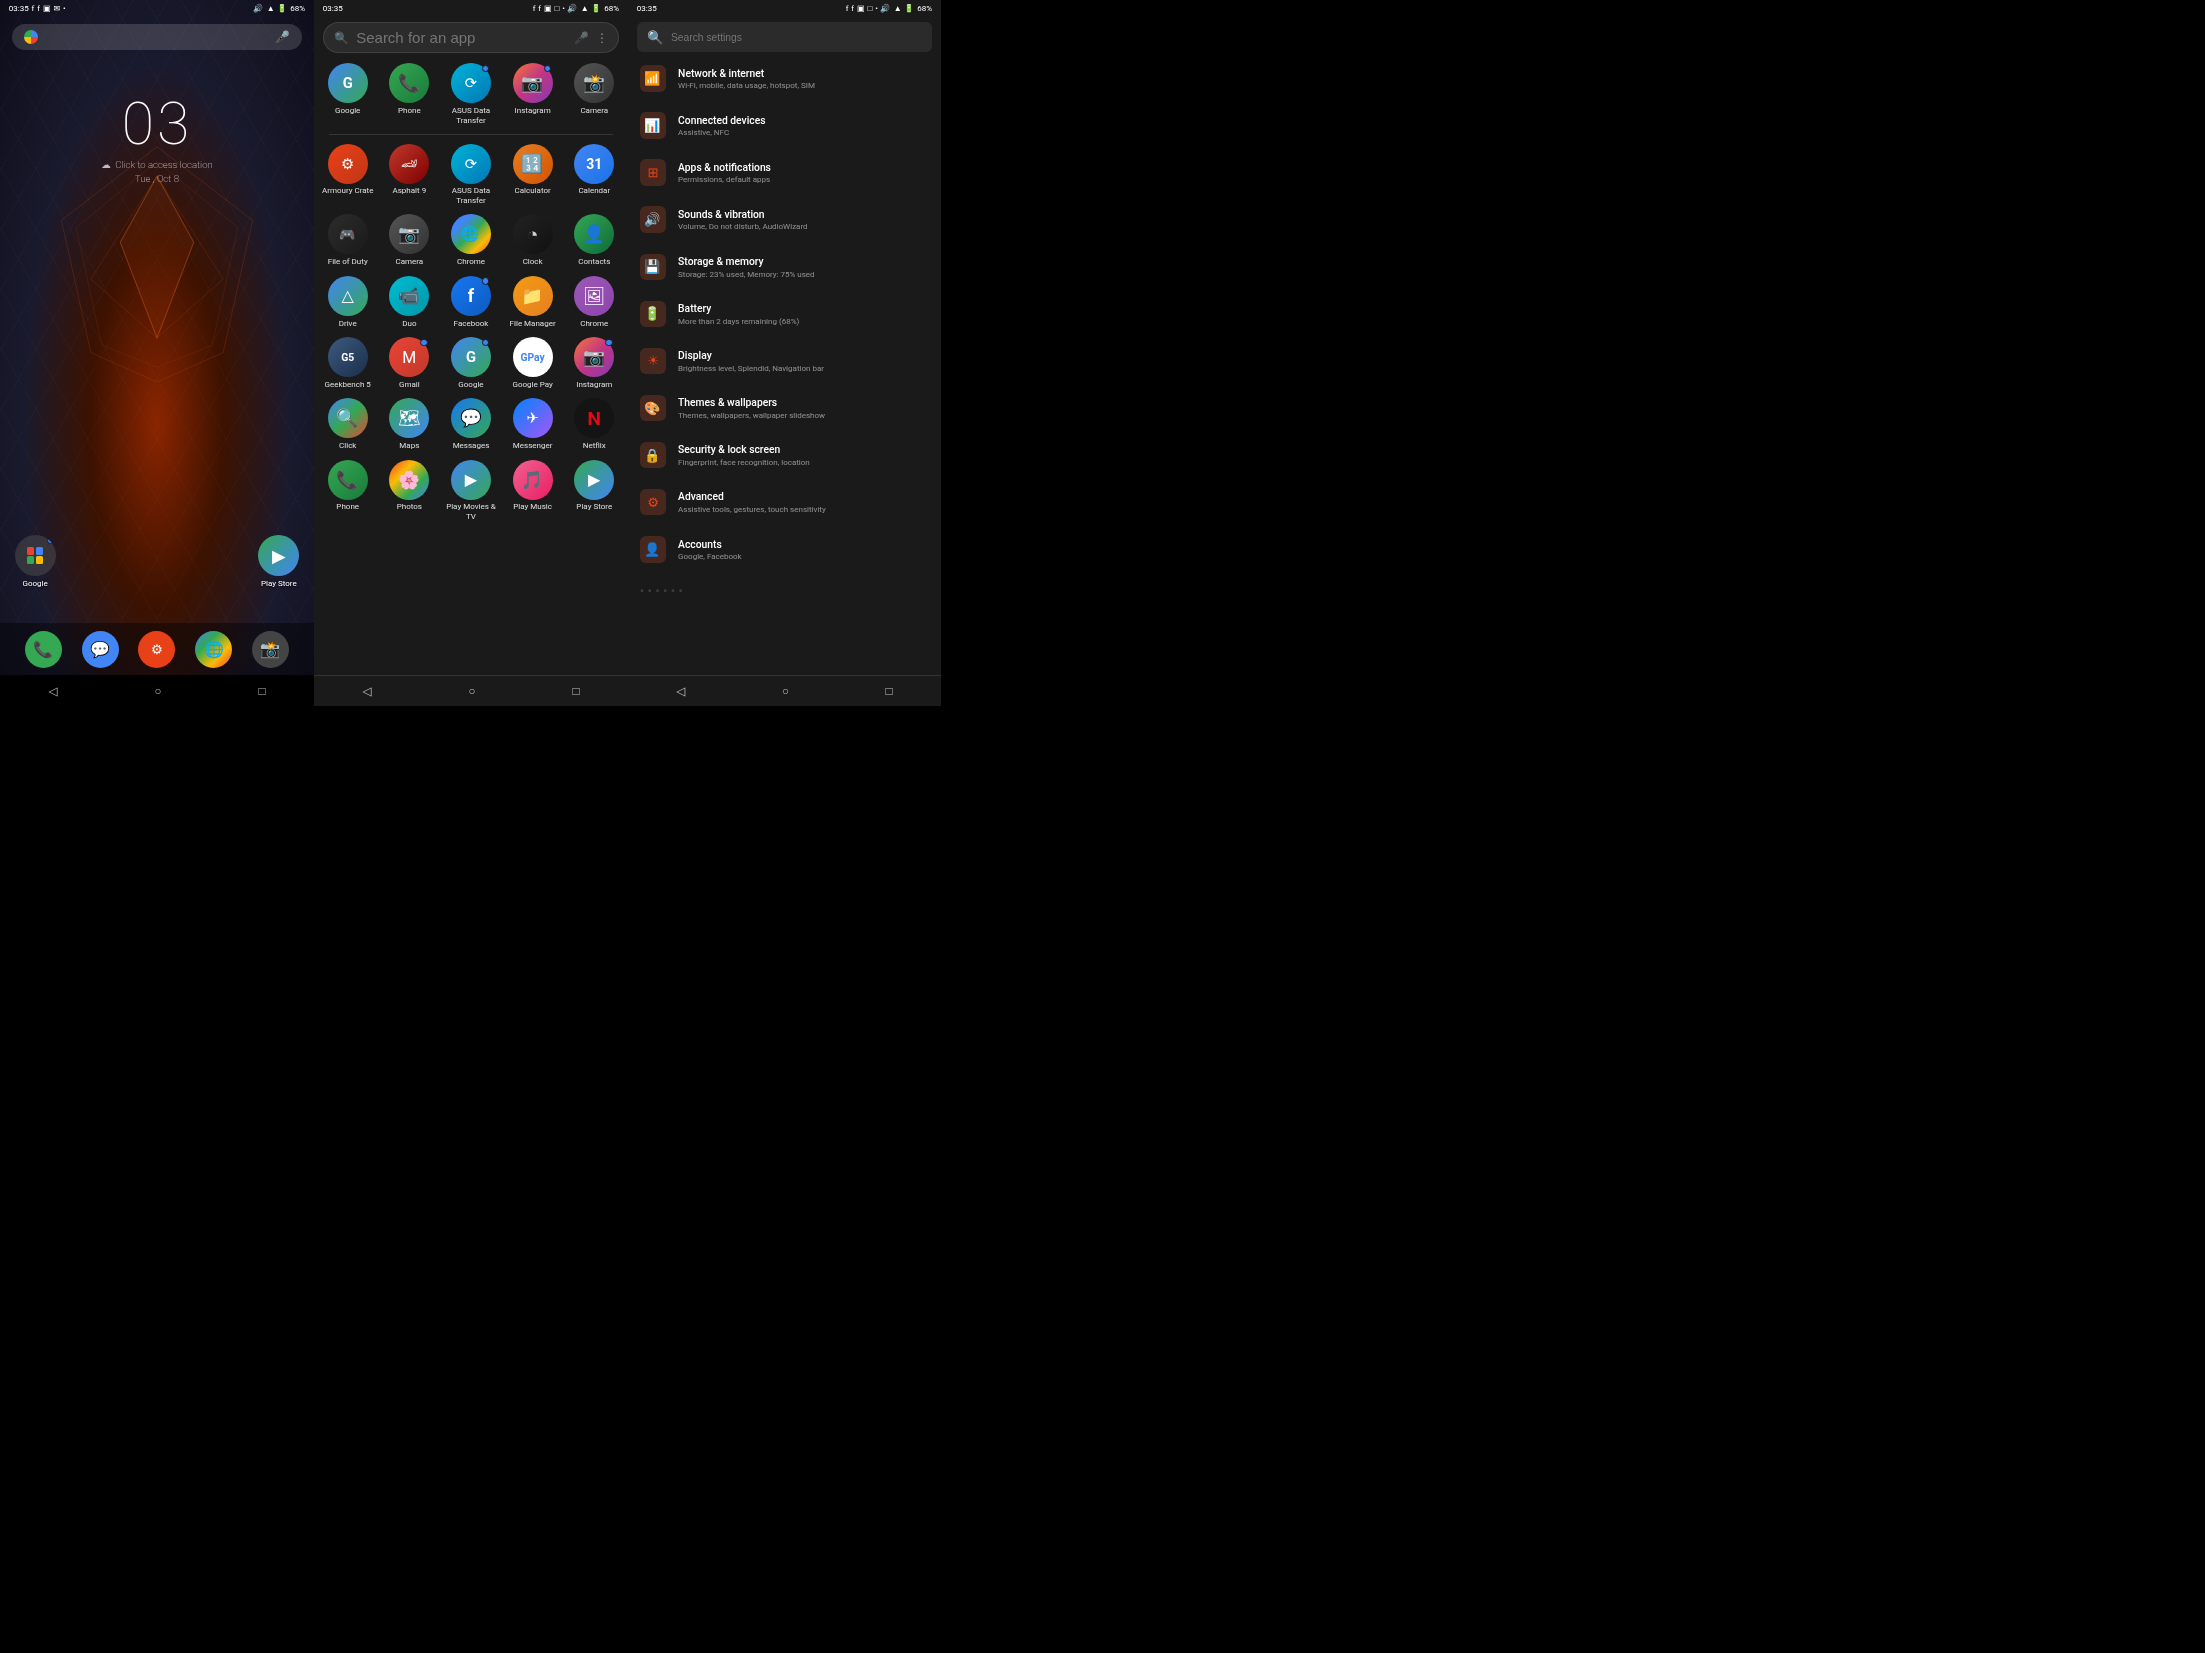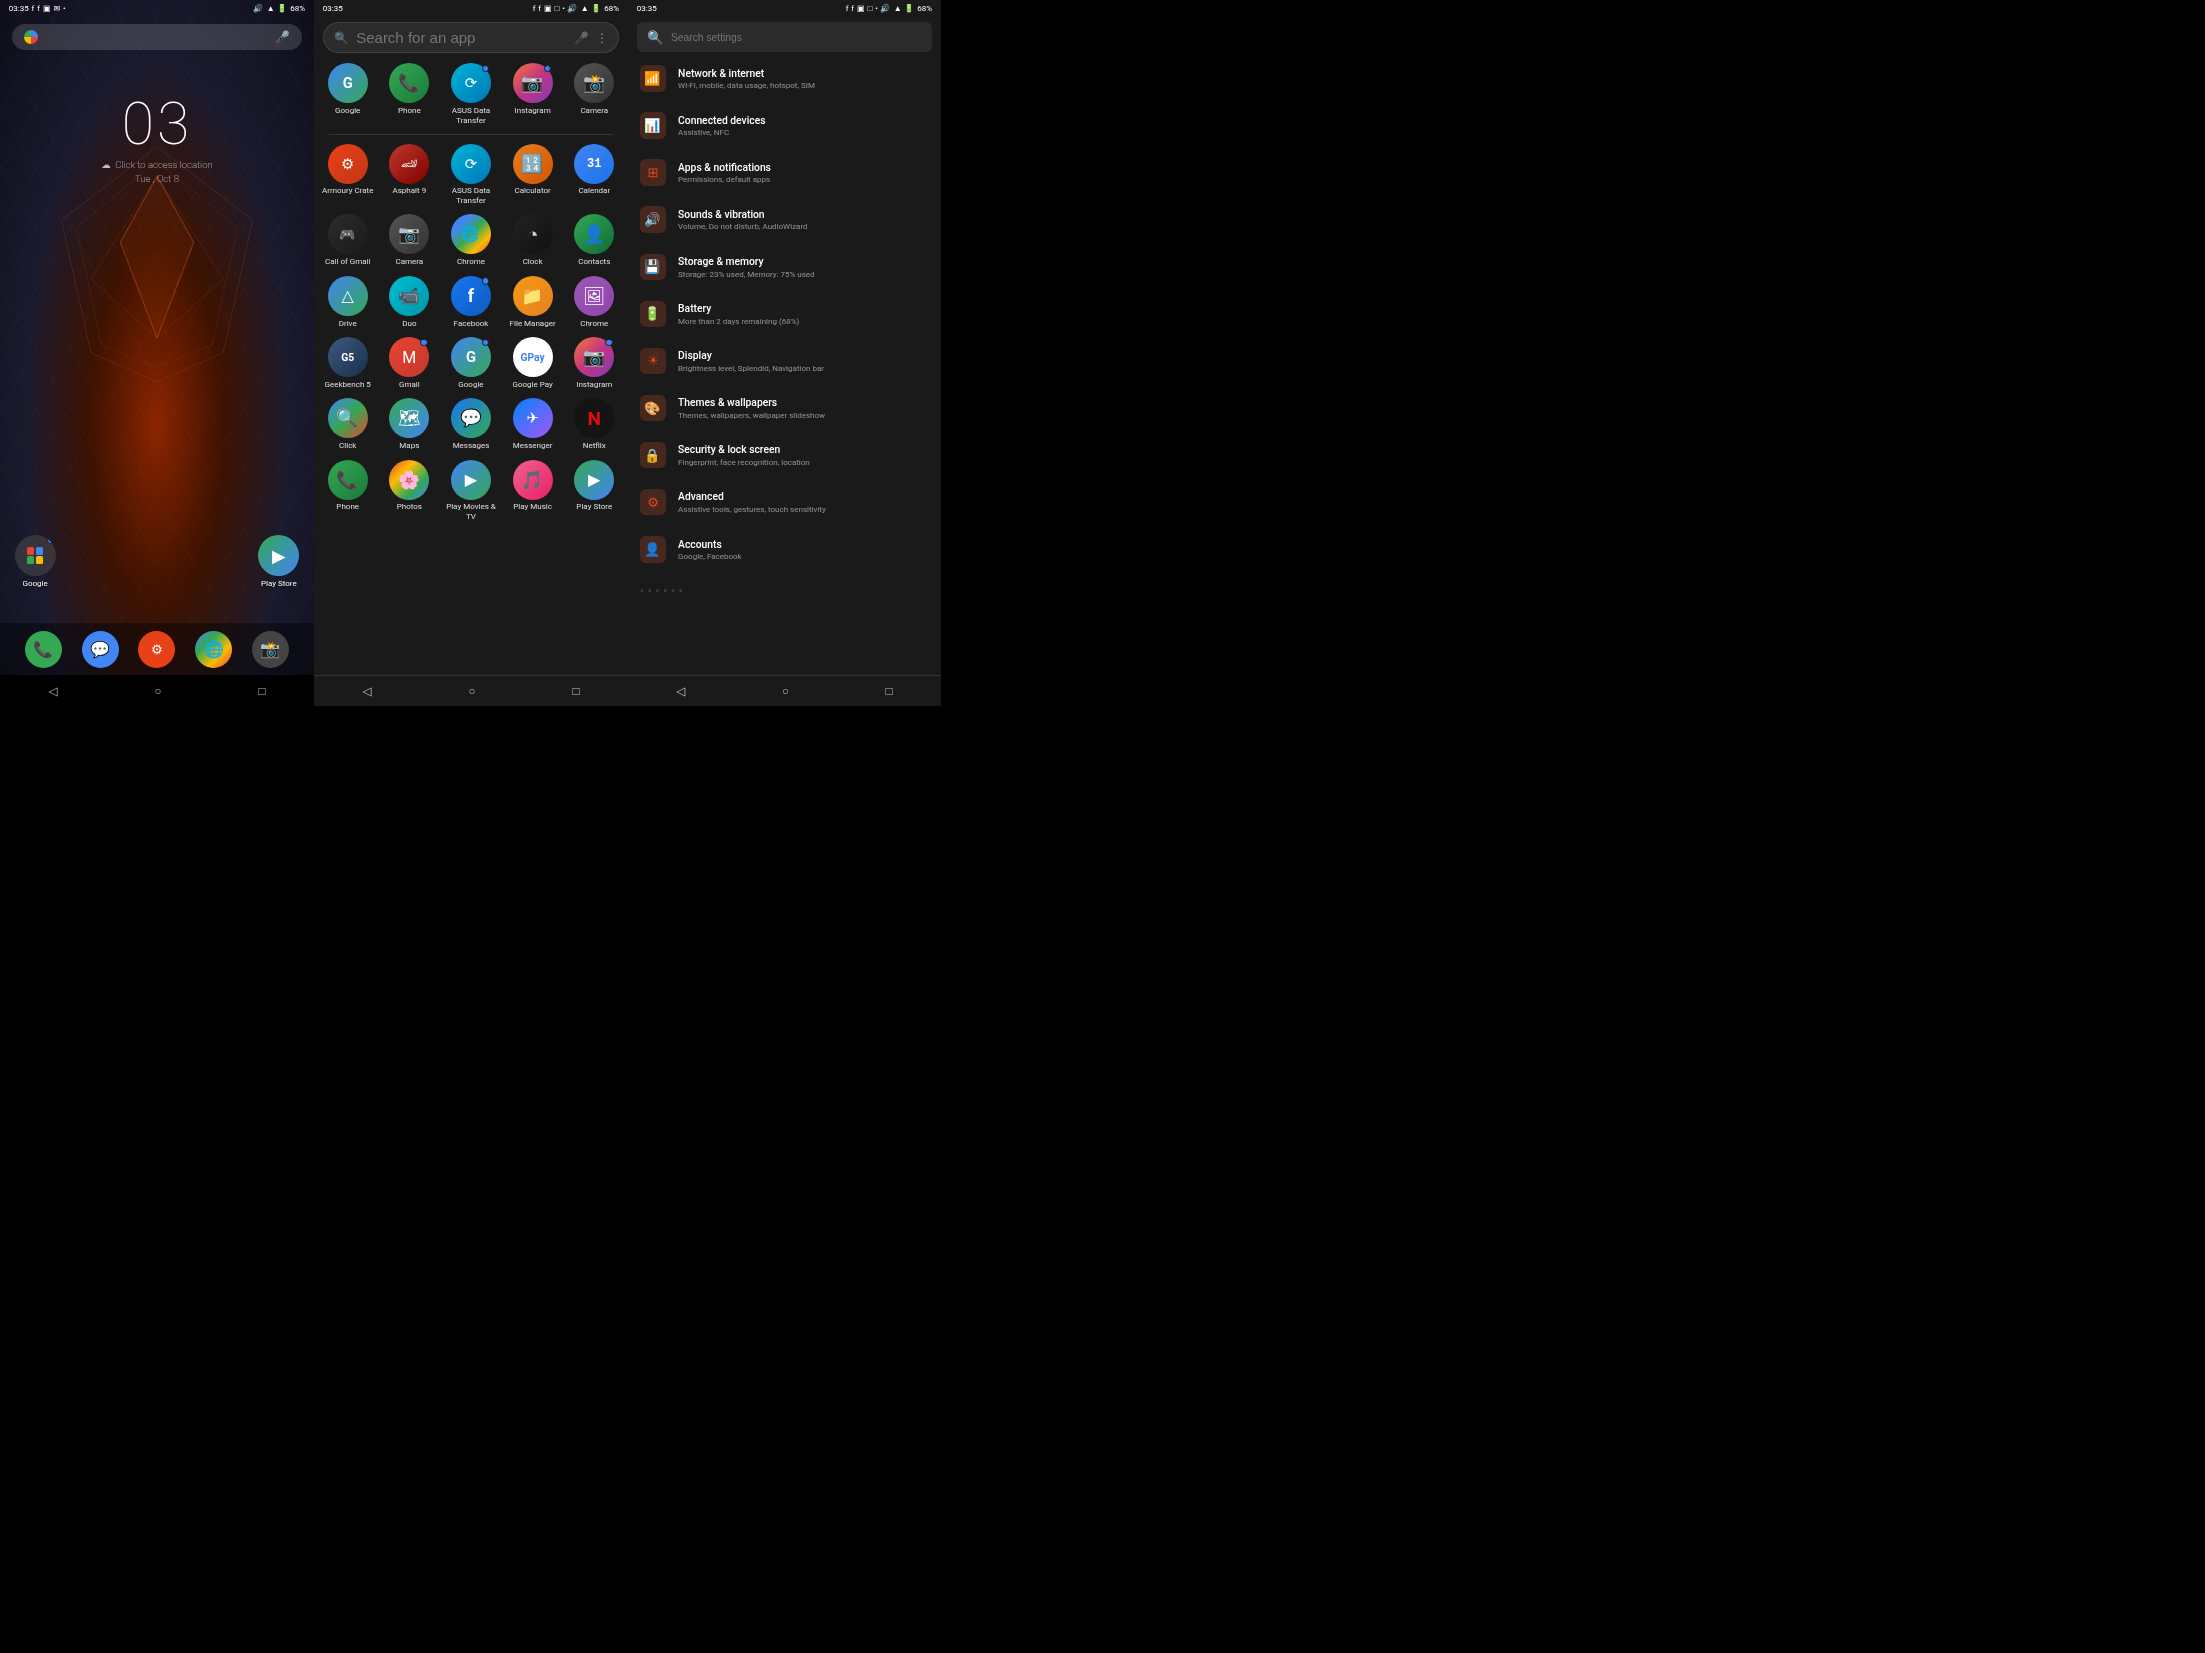--- a/index.html
+++ b/index.html
@@ -562,32 +562,32 @@
         <span class="app-label">ASUS Data Transfer</span>
       </div>
       <div class="drawer-app-item">
         <div class="drawer-icon ic-calculator">
             <span style="color:#fff;">🔢</span>
           </div>
         <span class="app-label">Calculator</span>
       </div>
       <div class="drawer-app-item">
         <div class="drawer-icon ic-calendar">
-            <span style="color:#fff;font-weight:bold;font-size:12px;font-family:Liberation Mono, monospace;">31</span>
+            <span style="color:#fff;font-weight:bold;font-size:14px;">31</span>
           </div>
         <span class="app-label">Calendar</span>
       </div>
     </div>
 
     <div class="apps-row">
       <div class="drawer-app-item">
         <div class="drawer-icon ic-cod">
             <span style="color:#fff;font-size:13.2px;">🎮</span>
           </div>
-        <span class="app-label">Call of Gmail</span>
+        <span class="app-label">File of Duty</span>
       </div>
       <div class="drawer-app-item">
         <div class="drawer-icon ic-camera">
             <span style="color:#fff;">📷</span>
           </div>
         <span class="app-label">Camera</span>
       </div>
       <div class="drawer-app-item">
         <div class="drawer-icon" style="background:linear-gradient(135deg,#4285F4 25%,#34A853 50%,#FBBC05 75%,#EA4335 100%);">
           <span style="color:#fff;font-size:14.7px;">🌐</span>

